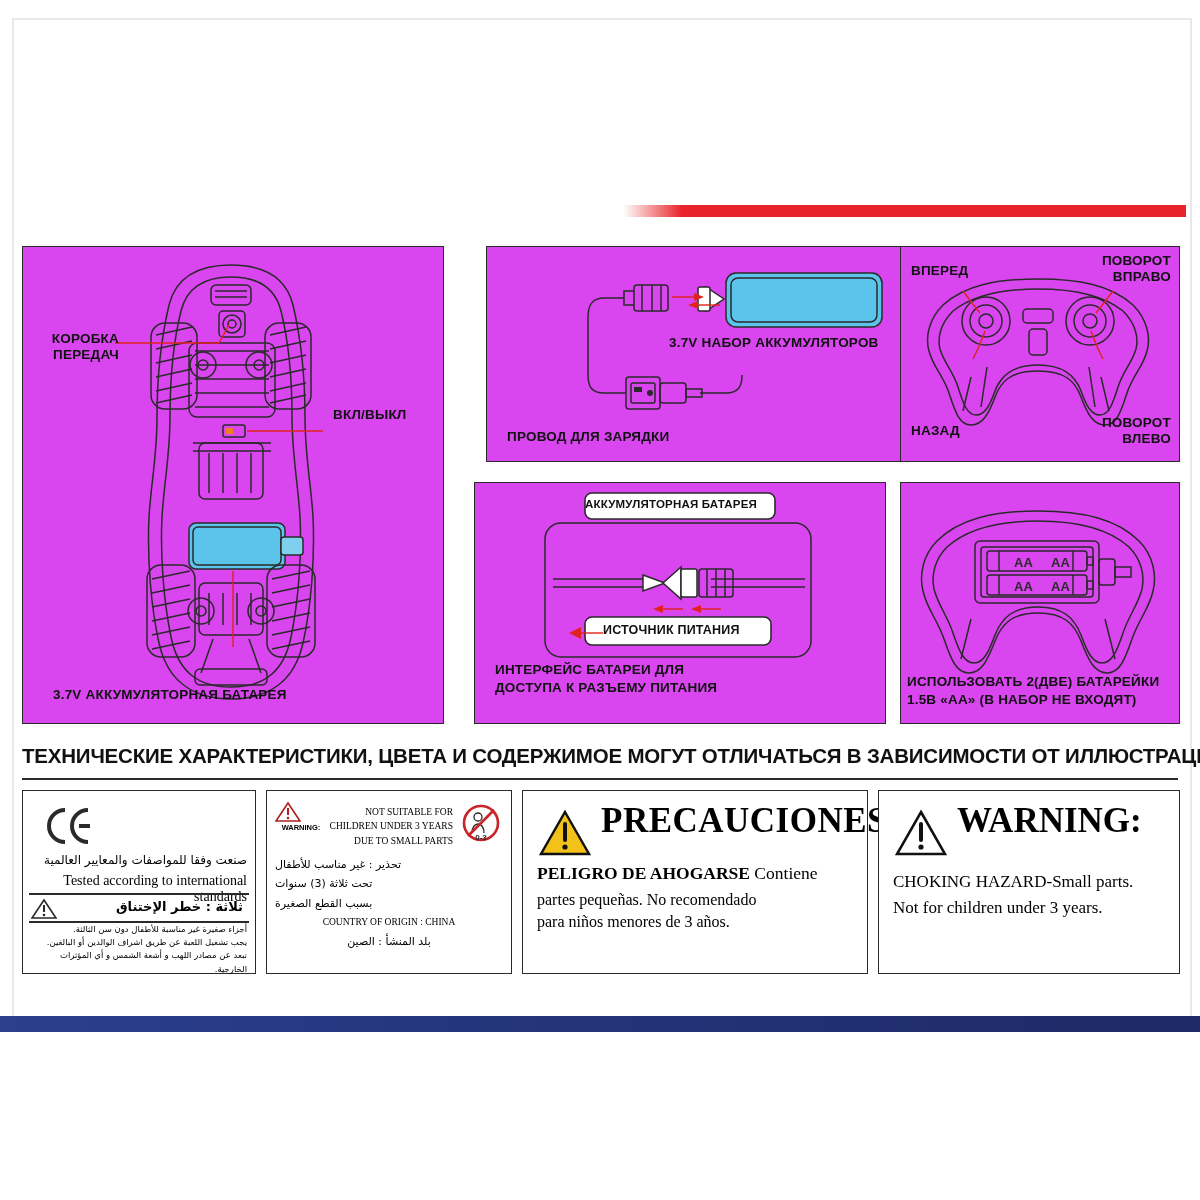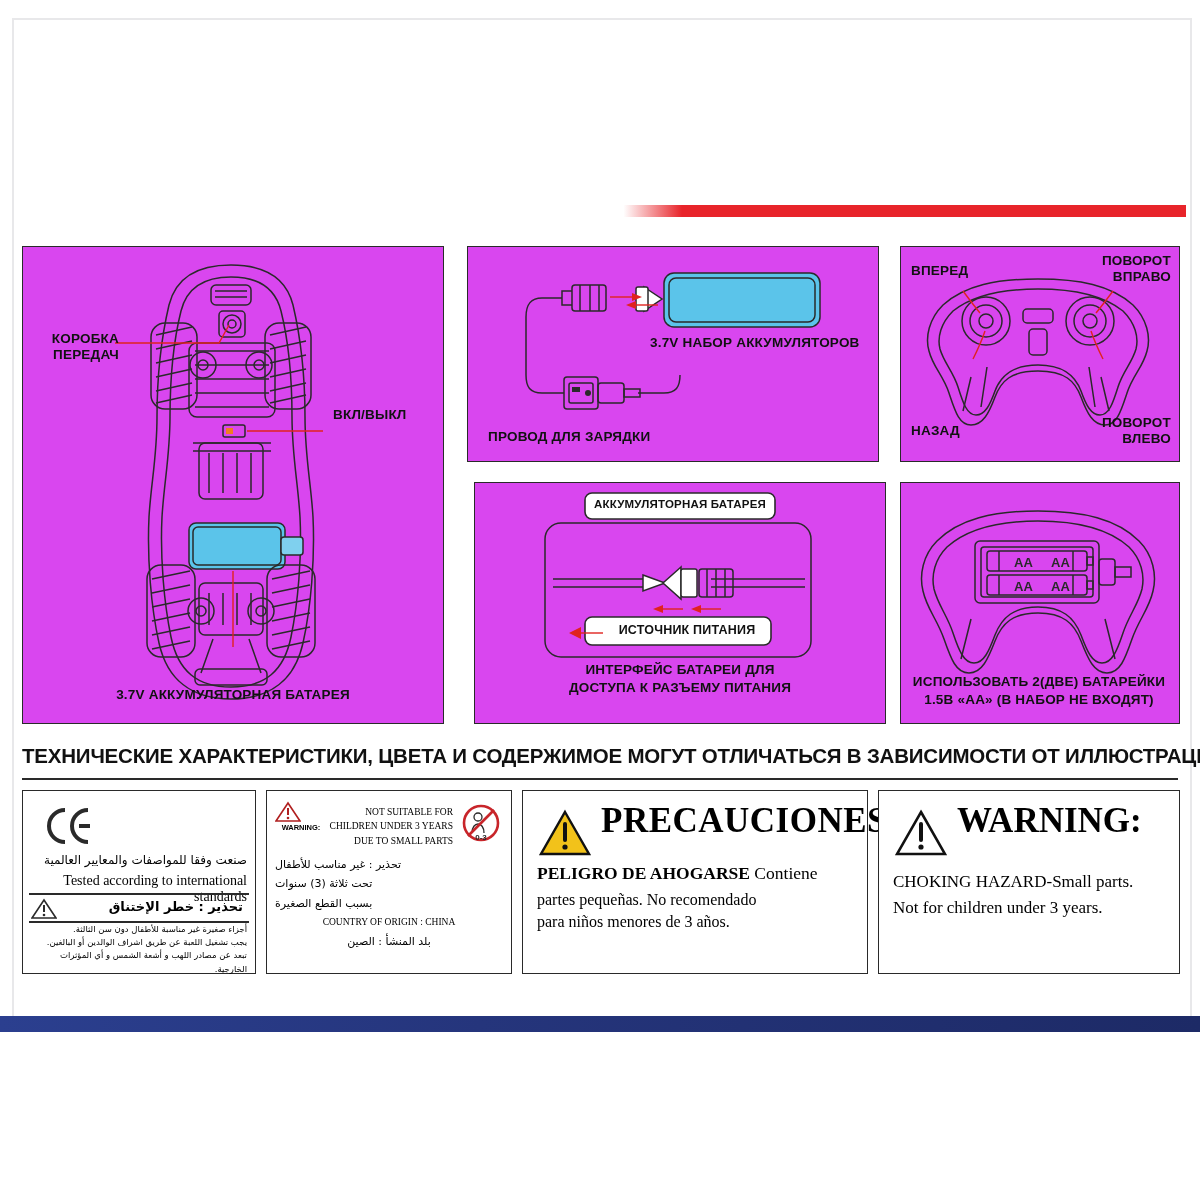--- a/index.html
+++ b/index.html
@@ -22,27 +22,27 @@
   }
   .blue-strip{
     position:absolute;left:0;top:1016px;width:1200px;height:16px;
     background:linear-gradient(90deg,#2b3f8f 0%,#25357c 40%,#1d2a66 100%);
   }
   .bottom-white{position:absolute;left:0;top:1032px;width:1200px;height:168px;background:#fff;}
 
   
   .panel{position:absolute;border:1.6px solid #2a2a2a;background:#d946ef;}
   #p-car{left:22px;top:246px;width:420px;height:476px;}
-  #p-batt{left:467px;top:246px;width:410px;height:214px;}
+  #p-batt{left:486px;top:246px;width:410px;height:214px;padding-left:43px;}
   #p-remote{left:900px;top:246px;width:278px;height:214px;}
   #p-iface{left:474px;top:482px;width:410px;height:240px;}
   #p-aa{left:900px;top:482px;width:278px;height:240px;}
 
   .lbl{position:absolute;font-size:13.5px;font-weight:bold;color:#111;letter-spacing:.2px;line-height:1.18;}
-  .lbl.ctr{text-align:center;}
+  .lbl.ctr{text-align:left;}
   .lbl.rt{text-align:right;}
 
   svg{display:block;}
   .ln{stroke:#2a2a2a;fill:none;}
   .redln{stroke:#e0231f;fill:none;stroke-width:1.4;}
   .redfill{fill:#e0231f;}
   .cyan{fill:#5bc4ea;}
 
   
   .specline{
@@ -344,21 +344,21 @@
     </svg>
     <div class="w1-t1 ar">صنعت وفقا للمواصفات والمعايير العالمية</div>
     <div class="w1-t2">Tested according to international standards</div>
     <div class="w1-div"></div>
     <div class="w1-warnrow">
       <svg width="26" height="22" viewBox="0 0 26 22" style="position:absolute;left:2px;top:1px;">
         <path d="M13 2 L25 20 H1 Z" fill="#fff" stroke="#2a2a2a" stroke-width="1.6"></path>
         <path d="M13 7 v7" stroke="#2a2a2a" stroke-width="2"></path>
         <circle cx="13" cy="17" r="1.3" fill="#2a2a2a"></circle>
       </svg>
-      <div class="ar" style="position:absolute;right:6px;top:2px;width:182px;text-align:right;font-size:13px;font-weight:bold;">تحذير : خطر الإختناق</div>
+      <div class="ar" style="position:absolute;right:6px;top:2px;width:182px;text-align:right;font-size:13px;font-weight:bold;">ثلاثة : خطر الإختناق</div>
     </div>
     <div class="w1-div2"></div>
     <div class="w1-bul ar">
       <div>أجزاء صغيرة غير مناسبة للأطفال دون سن الثالثة.</div>
       <div>يجب تشغيل اللعبة عن طريق اشراف الوالدين أو البالغين.</div>
       <div>تبعد عن مصادر اللهب و أشعة الشمس و أي المؤثرات الخارجية.</div>
     </div>
   </div>
 
   <div class="wbox" id="w2">

